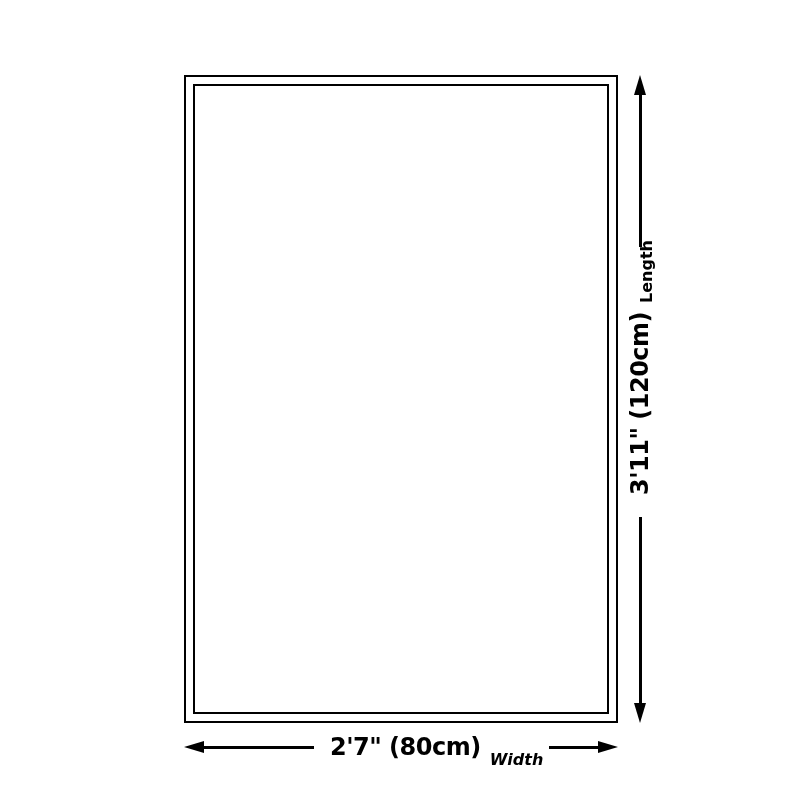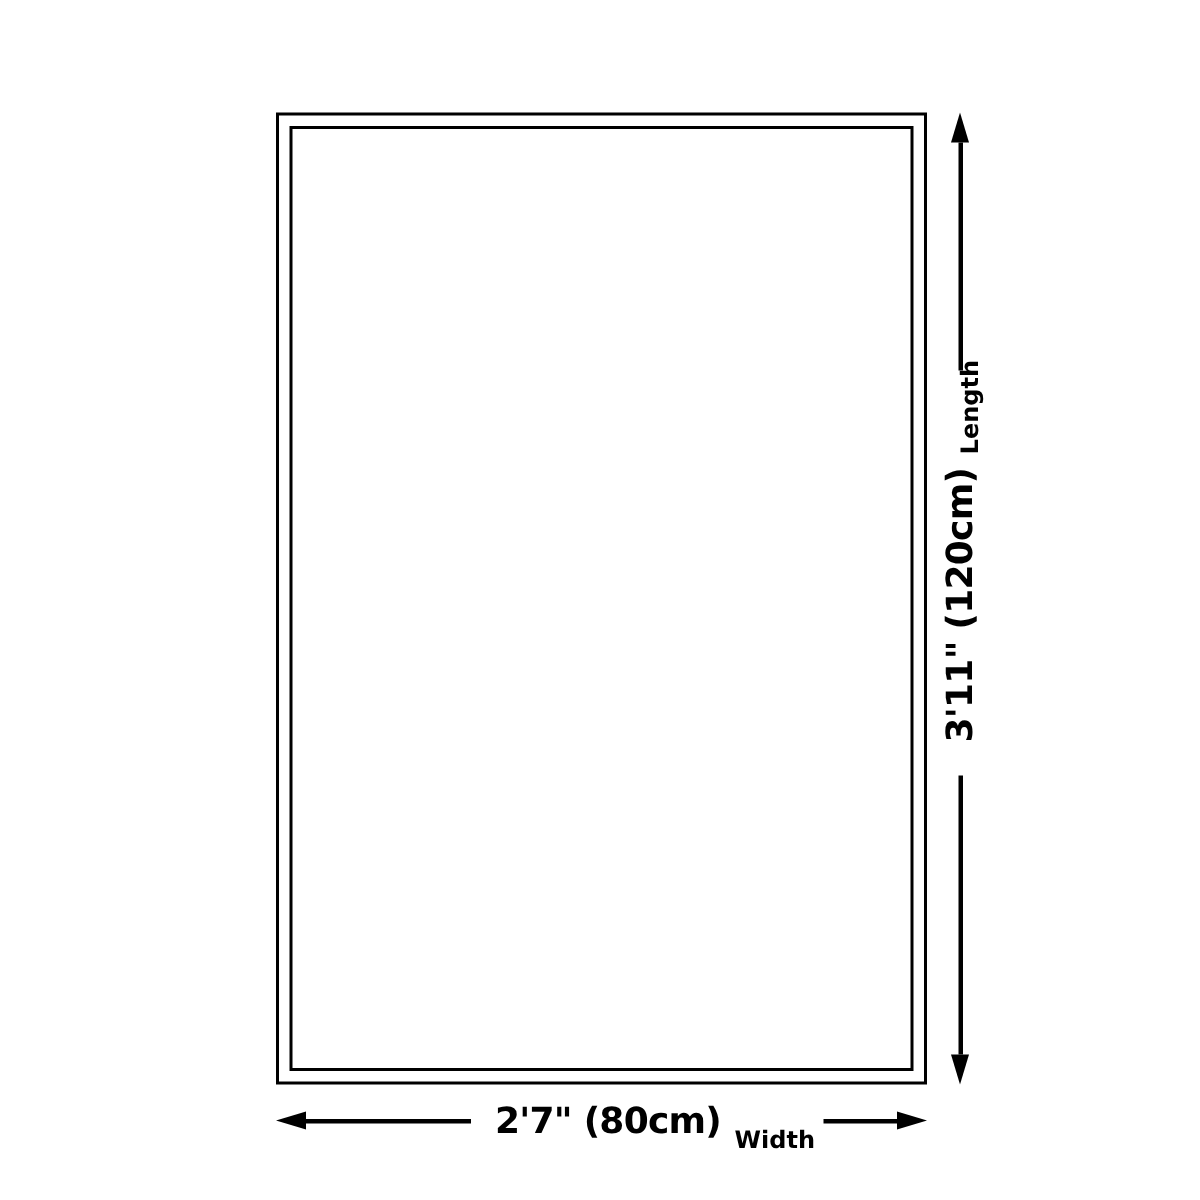--- a/index.html
+++ b/index.html
@@ -105,21 +105,21 @@
     align-items: center;
   }
   .hline-left { width: 110px; }
   .hline-right { flex: 1; }
   .hlabel {
     display: flex;
     flex-direction: row;
     align-items: center;
     padding: 0 6px 0 16px;
   }
-  .hdim .dim-sub { transform: translateY(12px); }
+  .hdim .dim-sub { transform: translateY(12px); font-style: italic; }
 </style>
 </head>
 <body>
 
 <div class="stage">
 
   <div class="rug-outer">
     <div class="rug-inner"></div>
   </div>
 

